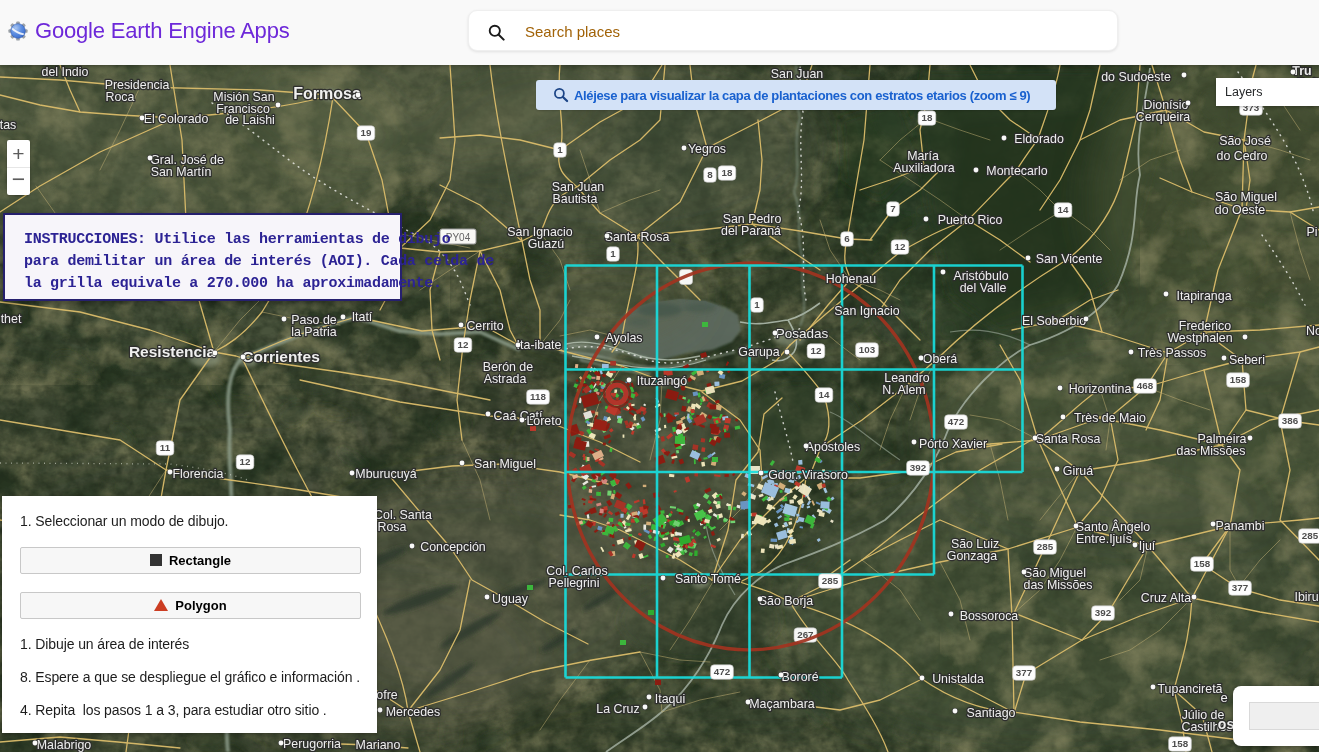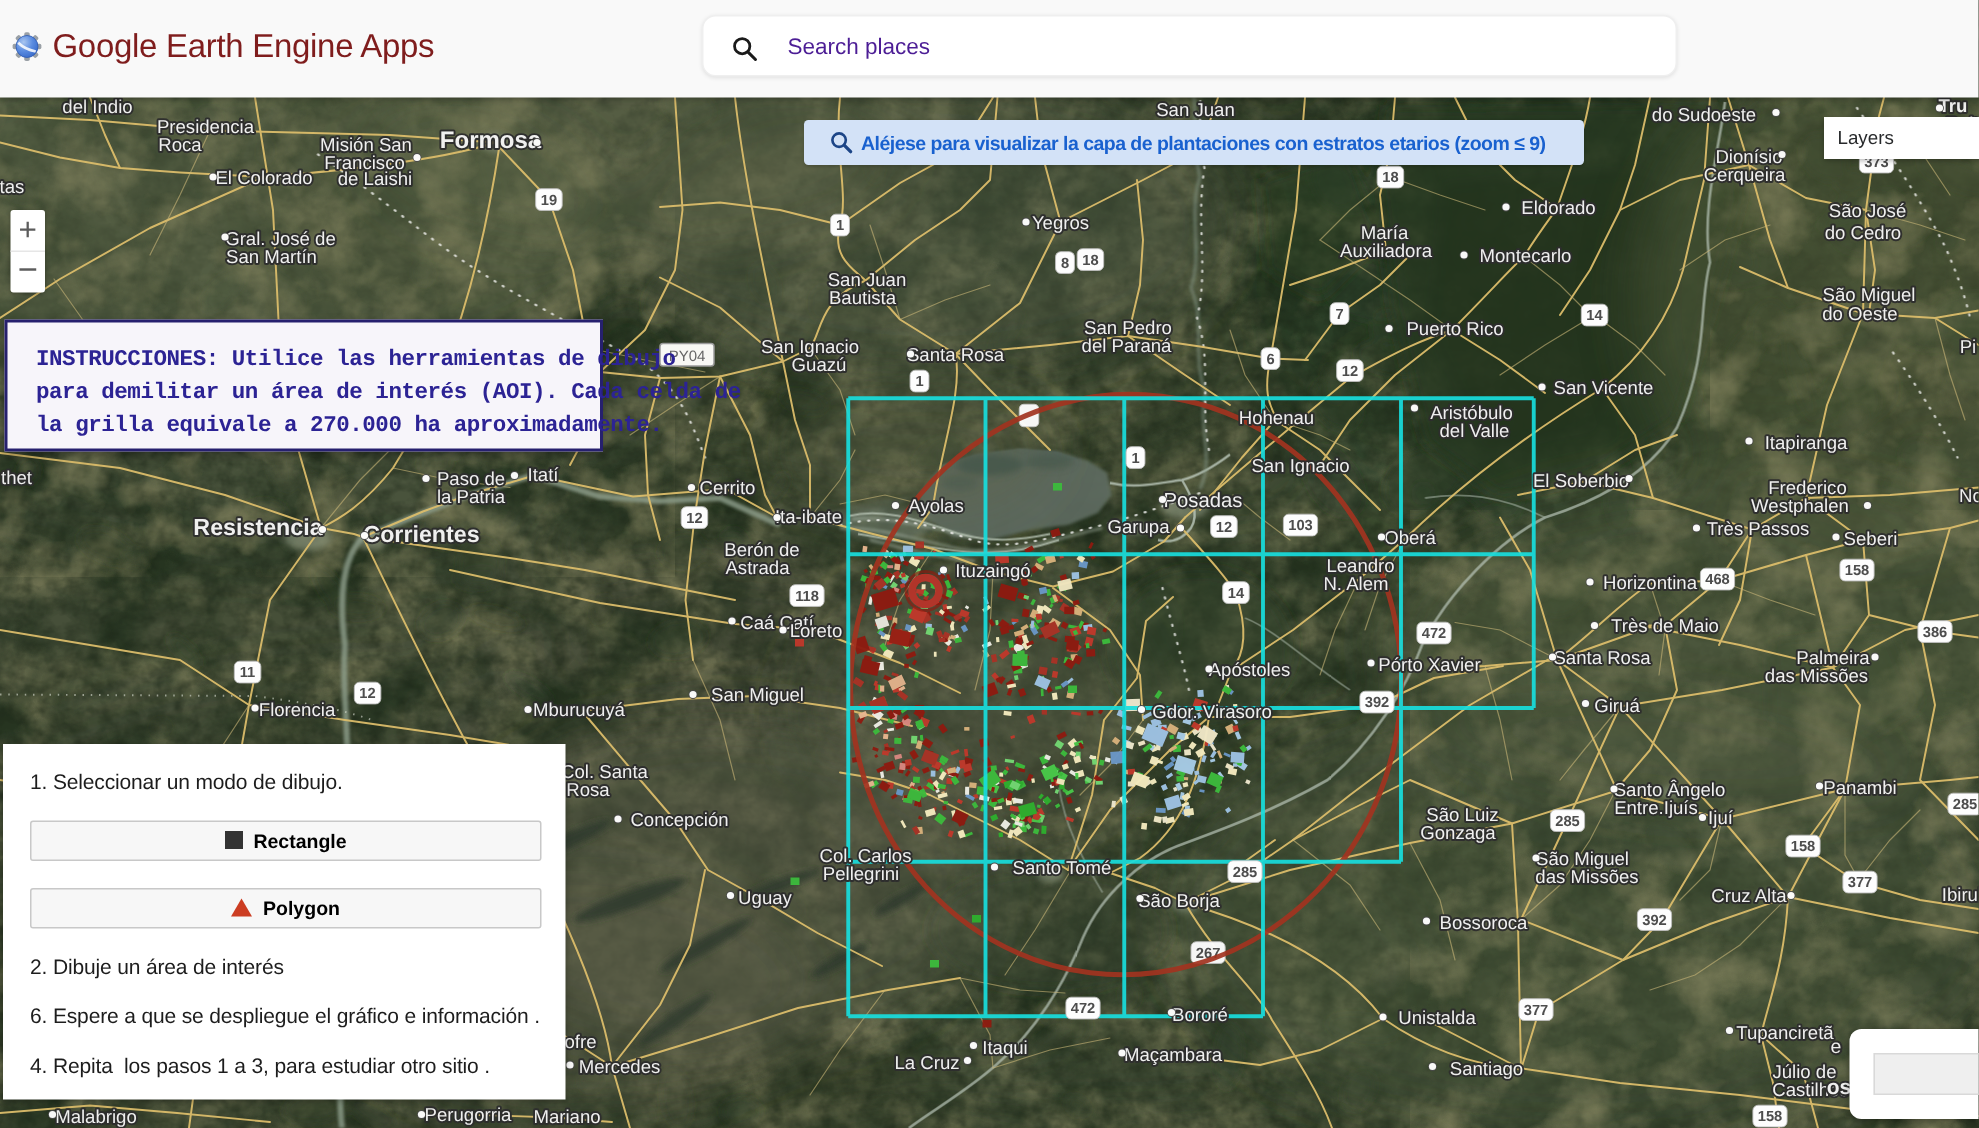--- a/index.html
+++ b/index.html
@@ -1,24 +1,24 @@
 <!DOCTYPE html>
 <html><head>
 <meta charset="utf-8">
 <style>
 * { margin:0; padding:0; box-sizing:border-box; }
 html,body { width:1319px; height:752px; overflow:hidden; font-family:"Liberation Sans",sans-serif; }
 #stage { position:relative; width:1319px; height:752px; background:#404a33; overflow:hidden; }
 #header { position:absolute; top:0; left:0; width:1319px; height:65px; background:#f9f9f9;
   box-shadow:0 1px 4px rgba(0,0,0,0.3); z-index:10; }
 #logo { position:absolute; left:8px; top:21px; width:20px; height:20px; }
-#apptitle { position:absolute; left:35px; top:18px; font-size:22px; color:#7f1d1d; letter-spacing:-0.2px; }
+#apptitle { position:absolute; left:35px; top:18px; font-size:22px; color:#6d28d9; letter-spacing:-0.2px; }
 #searchbox { position:absolute; left:468px; top:10px; width:650px; height:41px; background:#fff;
   border:1px solid #efefef; border-radius:9px; box-shadow:0 1px 3px rgba(0,0,0,0.1); }
-#searchbox .ph { position:absolute; left:56px; top:12px; font-size:15px; color:#4c1d95; }
+#searchbox .ph { position:absolute; left:56px; top:12px; font-size:15px; color:#a16207; }
 #notice { position:absolute; left:536px; top:80px; width:520px; height:30px; background:#d3e2f7;
   border-radius:3px; z-index:5; box-shadow:0 1px 2px rgba(0,0,0,0.15); white-space:nowrap;padding-left:45px; }
 #notice .txt { position:absolute; left:38px; top:8px; font-size:13px; font-weight:bold; color:#1961cf; letter-spacing:-0.35px; }
 #layers { position:absolute; left:1216px; top:78px; width:104px; height:28px; background:#fff;
   z-index:5; box-shadow:0 1px 3px rgba(0,0,0,0.25); }
 #layers span { position:absolute; left:9px; top:7px; font-size:12.5px; color:#27292b; }
 #zoomctl { position:absolute; left:7px; top:140px; width:23px; height:55px; background:#fff; z-index:5;
   box-shadow:0 1px 3px rgba(0,0,0,0.3); border-radius:2px; }
 #zoomctl .plus { position:absolute; top:1px; left:0; width:23px; height:27px; color:#5c5c5c; font-size:21px;
   text-align:center; line-height:26px; border-bottom:1px solid #e6e6e6; }
@@ -1561,20 +1561,20 @@
       <div class="plus">+</div>
       <div class="minus">−</div>
     </div>
 <div id="instr">
       <div class="t">INSTRUCCIONES: Utilice las herramientas de dibujo<br>para demilitar un área de interés (AOI). Cada celda de<br>la grilla equivale a 270.000 ha aproximadamente.</div>
     </div>
 <div id="panel">
   <div class="pline" style="top:17px">1. Seleccionar un modo de dibujo.</div>
   <div class="pbtn" style="top:51px"><span class="sq"></span>Rectangle</div>
   <div class="pbtn" style="top:96px"><span class="tri"></span>Polygon</div>
-  <div class="pline" style="top:140px">2. Dibuje un área de interés</div>
-  <div class="pline" style="top:173px">6. Espere a que se despliegue el gráfico e información .</div>
+  <div class="pline" style="top:140px">1. Dibuje un área de interés</div>
+  <div class="pline" style="top:173px">8. Espere a que se despliegue el gráfico e información .</div>
   <div class="pline" style="top:206px">4. Repita&nbsp; los pasos 1 a 3, para estudiar otro sitio .</div>
 </div>
 <div id="brpanel">
       <div class="inner"></div>
     </div>
 </div>
 
 </body></html>

